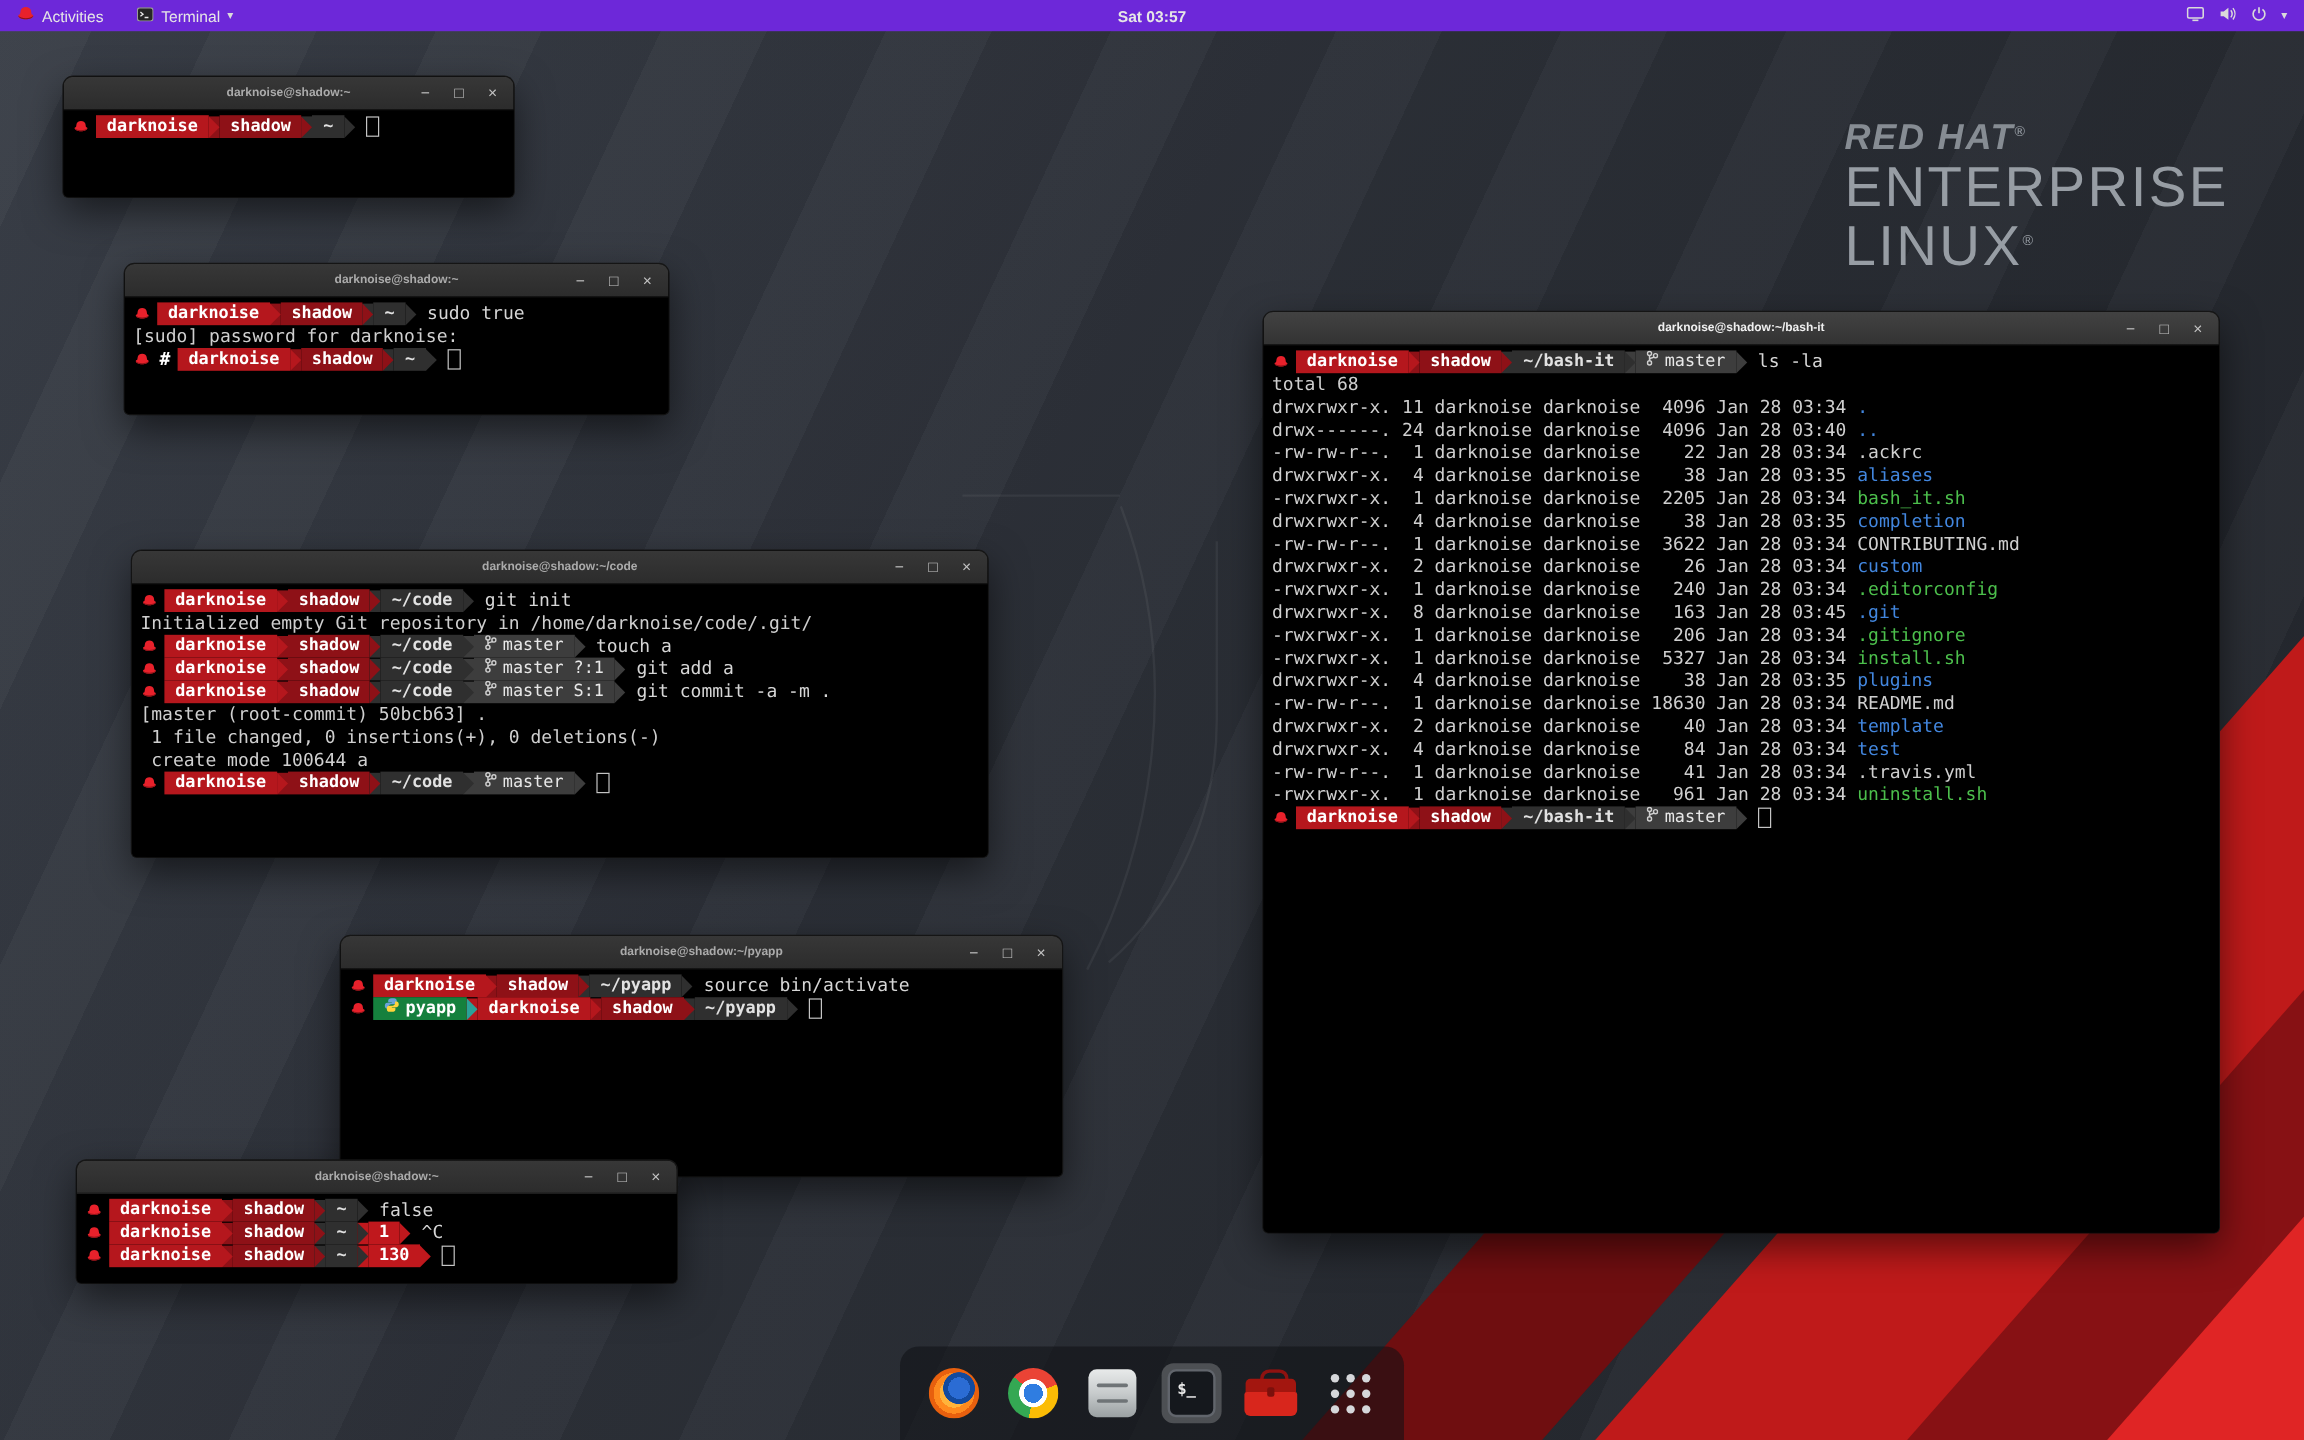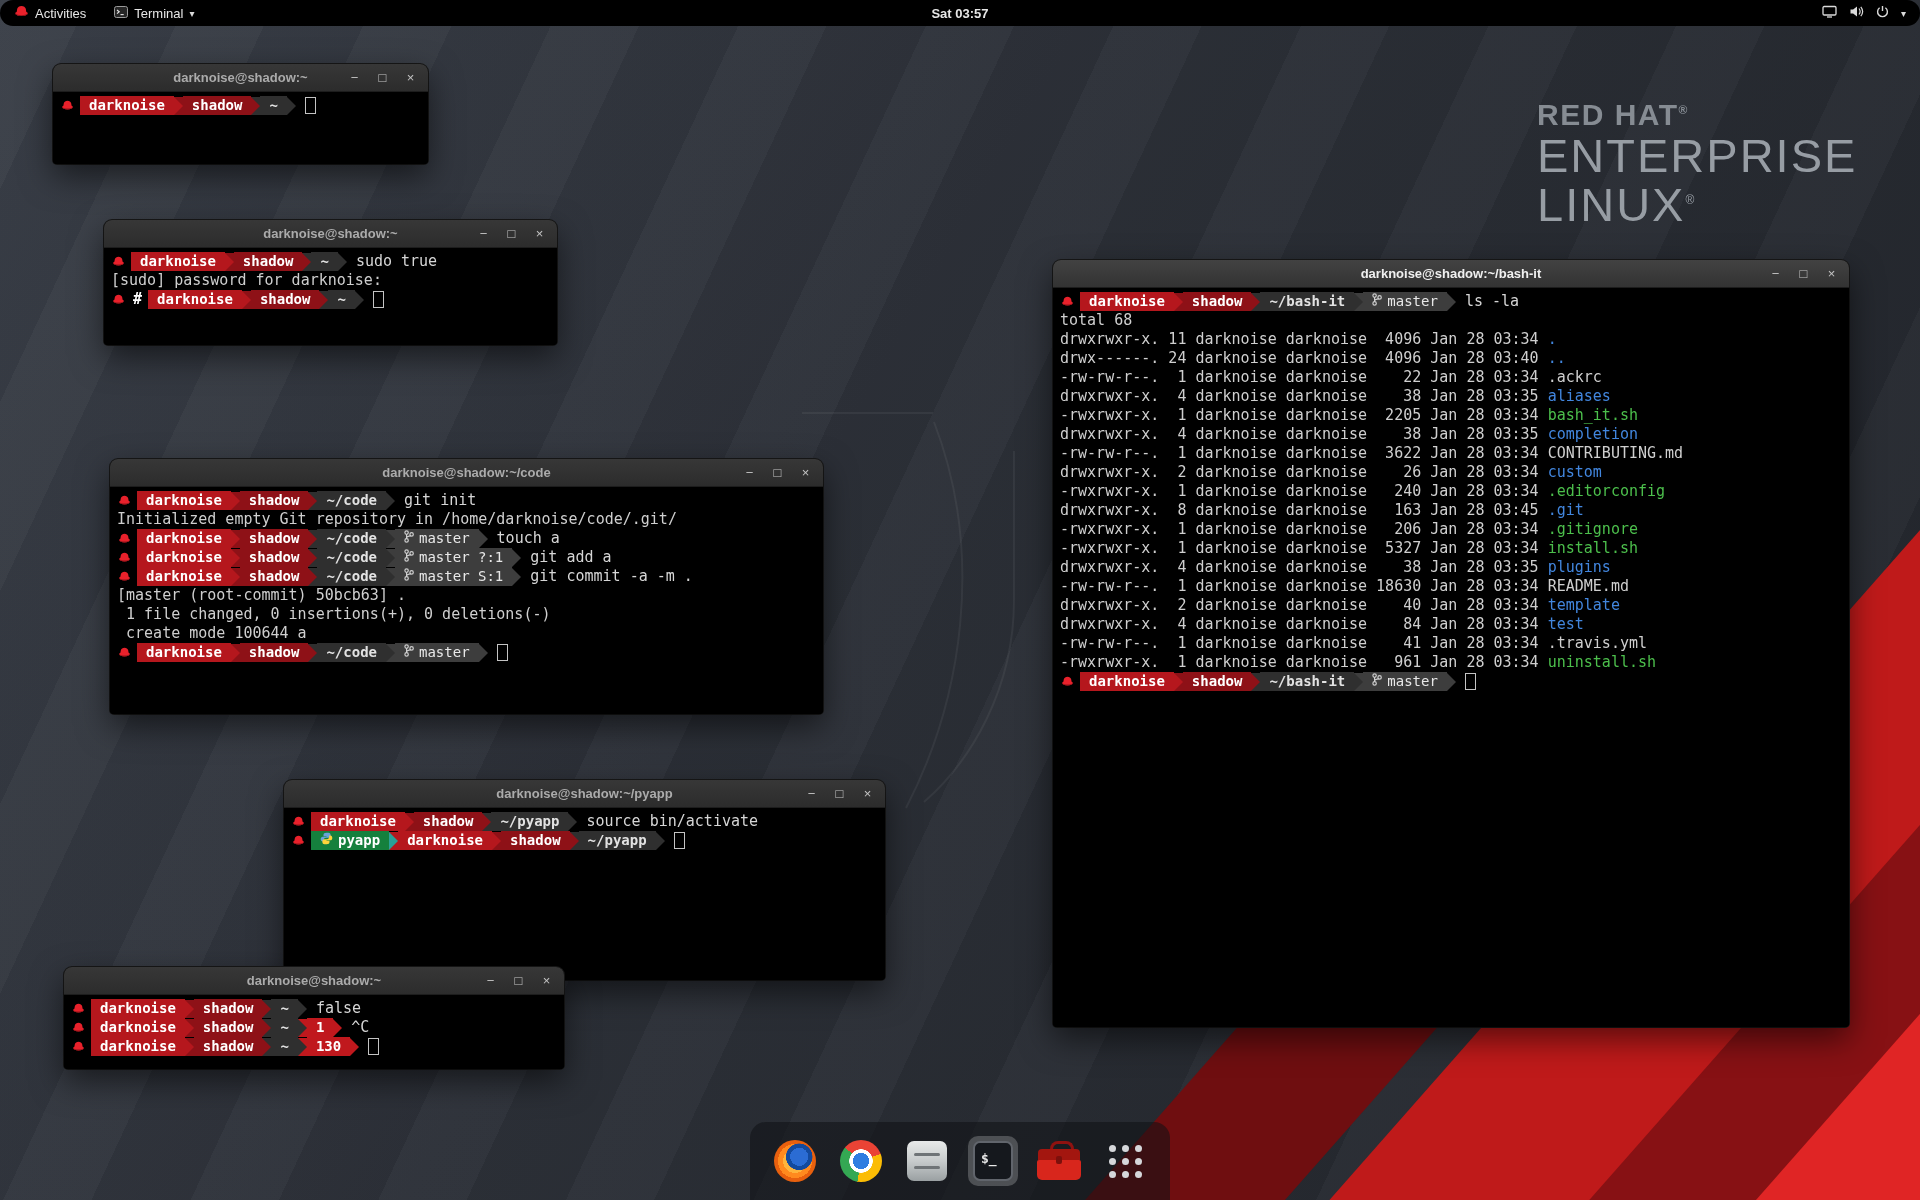--- a/index.html
+++ b/index.html
@@ -12,40 +12,40 @@
 
   
   .stripe{position:absolute;transform:rotate(-48.6deg);}
   #st-small {left:1020px;top:1040px;width:480px;height:150px;background:#6f0e10;}
   #st-main  {left:834px; top:849px; width:1700px;height:200px;background:#bf1a1a;}
   #st-dark  {left:973px; top:981px; width:1700px;height:180px;background:#871114;}
   #st-corner{left:1104px;top:1047px;width:1700px;height:280px;background:#e02525;}
 
   
   .brand{position:absolute;left:1537px;top:98px;color:#8d939a;z-index:2;}
-  .brand .b1{font-size:30px;font-weight:bold;letter-spacing:1.5px;color:#868c93;}
+  .brand .b1{font-size:30px;font-weight:bold;letter-spacing:1.5px;color:#868c93;font-style:italic;}
   .brand .b2,.brand .b3{font-size:47px;font-weight:300;letter-spacing:2px;line-height:1.04;color:#979da4;}
   .brand sup{font-size:12px;vertical-align:super;}
 
   
-  #topbar{position:absolute;top:0;left:0;right:0;height:26px;background:#000000;
-    color:#e6e6e6;display:flex;align-items:center;font-size:13px;z-index:100;border-radius:13px;}
+  #topbar{position:absolute;top:0;left:0;right:0;height:26px;background:#6d28d9;
+    color:#e6e6e6;display:flex;align-items:center;font-size:13px;z-index:100;}
   .tb-left{display:flex;align-items:center;gap:20px;padding-left:10px;}
   .tb-item{display:flex;align-items:center;gap:6px;height:26px;padding:0 4px;cursor:default;}
   .tb-clock{position:absolute;left:0;right:0;text-align:center;font-weight:bold;font-size:13px;pointer-events:none;}
   .tb-right{margin-left:auto;display:flex;align-items:center;gap:12px;padding-right:14px;z-index:1;}
   .tb-caret{font-size:10px;color:#dadada;}
 
   
   .win{position:absolute;background:#000;border-radius:8px 8px 4px 4px;display:flex;flex-direction:column;
     box-shadow:0 12px 32px rgba(0,0,0,0.55),0 0 0 1px #181818;}
   .titlebar{height:27px;flex:0 0 auto;border-radius:8px 8px 0 0;position:relative;display:flex;align-items:center;
     background:linear-gradient(#373737,#2c2c2c);border-bottom:1px solid #1d1d1d;}
   .win.focused .titlebar{background:linear-gradient(#424242,#333333);align-items:center;}
-  .wtitle{position:absolute;left:0;right:0;text-align:center;font-size:13px;font-weight:bold;color:#ababab;}
+  .wtitle{position:absolute;left:0;right:0;text-align:center;font-size:10px;font-weight:bold;color:#ababab;}
   .win.focused .wtitle{color:#f0f0f0;}
   .wbtns{margin-left:auto;display:flex;gap:15px;padding-right:11px;z-index:1;}
   .wbtn{color:#c4c4c4;font-size:13px;line-height:27px;width:13px;text-align:center;}
   .tbody{flex:1;padding:4px 7px;overflow:hidden;background:#000;border-radius:0 0 4px 4px;
     font-family:"DejaVu Sans Mono",monospace;font-size:15px;line-height:19px;color:#cfcfcf;}
   .tline{display:flex;align-items:center;height:19px;white-space:pre;}
   .tout{white-space:pre;height:19px;}
   .seg{display:inline-flex;align-items:center;height:19px;padding:0 9px;gap:5px;font-weight:bold;font-size:14px;}
   .seg-user{background:#b5171d;color:#fff;}
   .seg-host{background:#8e1117;color:#fff;}

